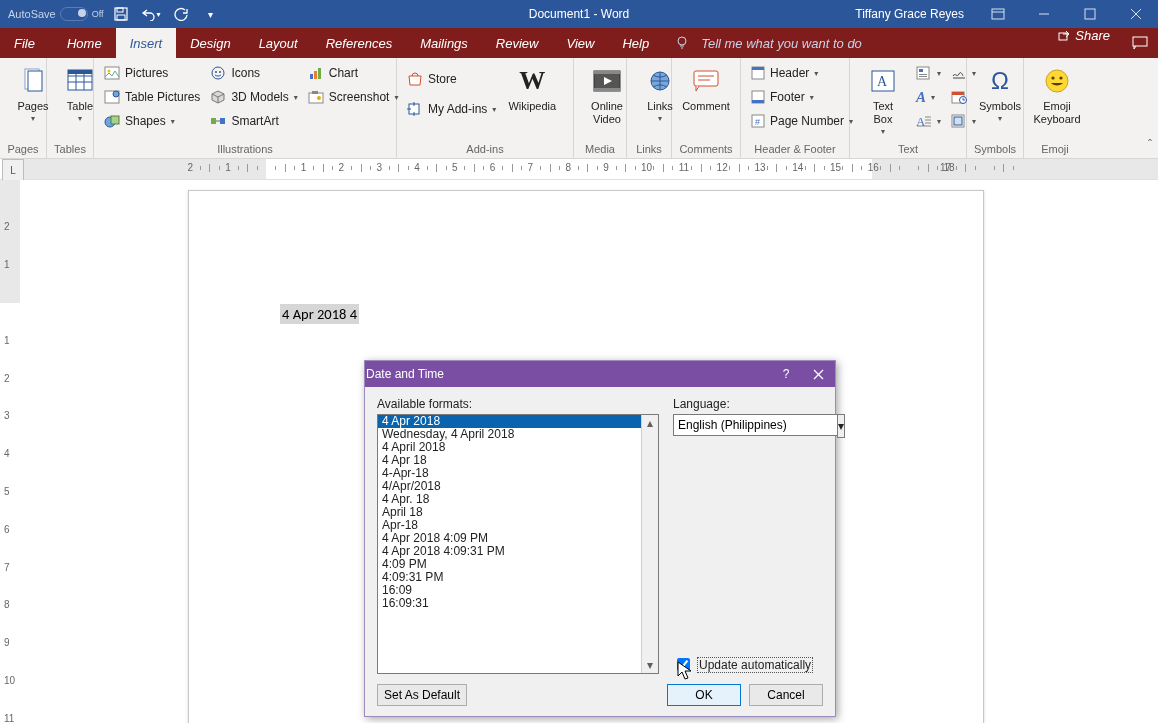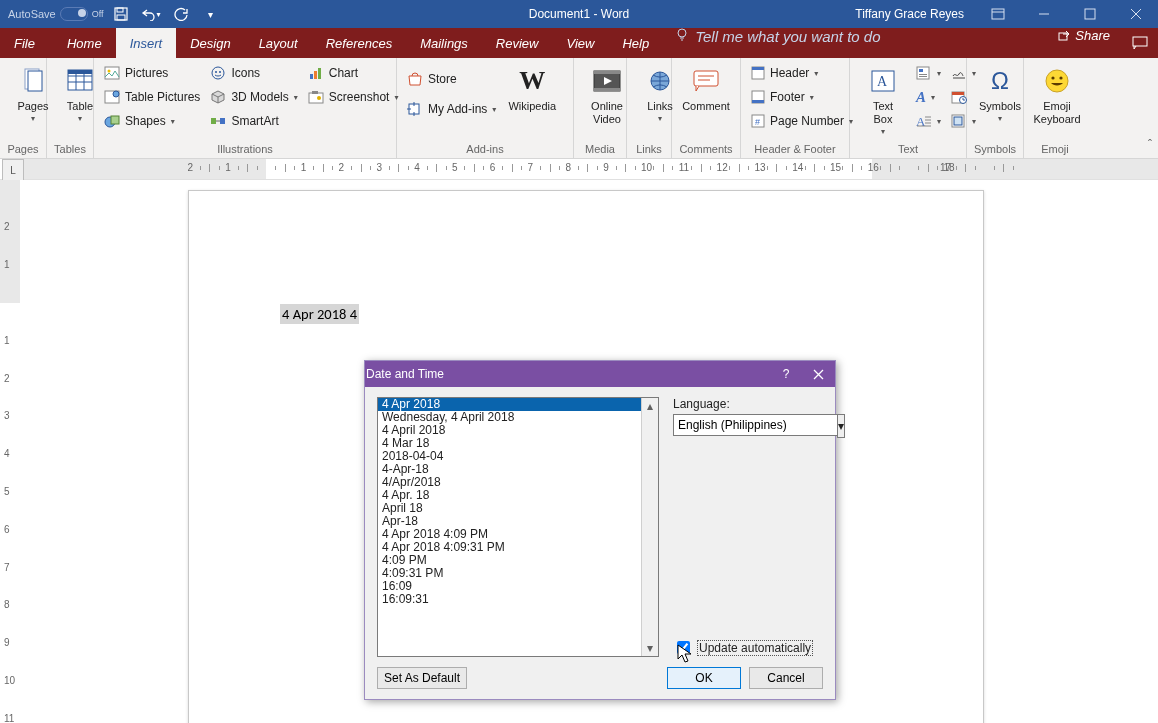--- a/index.html
+++ b/index.html
@@ -15,21 +15,21 @@
 .title-center { position:absolute; left:0; right:0; text-align:center; pointer-events:none; font-size:12px; color:#fff; }
 .titlebar .right { margin-left:auto; display:flex; align-items:center; gap:2px; padding-right:0; }
 .titlebar .user { font-size:12px; padding:0 10px; }
 .winbtn { width:44px; height:28px; display:flex; align-items:center; justify-content:center; color:#fff; }
 .winbtn svg { stroke:#d6e0f0; fill:none; }
 
 .tabrow { height:30px; background:#7f1d1d; display:flex; align-items:stretch; color:#fff;font-style:italic; }
 .tab { padding:0 14px; display:flex; align-items:center; font-size:13px; cursor:default; }
 .tab.active { background:#f3f2f1; color:#2b579a; }
 .tab.file { padding-right:18px; }
-.tellme { display:flex; align-items:flex-start; gap:6px; padding:0 12px; color:#c6d3e8; font-size:15px; }
+.tellme { display:flex; align-items:center; gap:12px; padding:0 12px; color:#c6d3e8; font-size:13px; }
 .tabrow .spacer { flex:1; }
 .share { display:flex; gap:4px; padding:0 12px; font-size:13px; }
 .commentbtn { width:36px; display:flex; align-items:center; justify-content:center; }
 
 .ribbon { height:100px; background:#f3f2f1; border-bottom:1px solid #d6d6d6; display:flex; position:relative; }
 .group { border-right:1px solid #d6d6d6; display:flex; flex-direction:column; }
 .group .gbody { flex:1; display:flex; align-items:flex-start; padding:4px 6px 0 6px; gap:2px; }
 .group .glabel { text-align:center; font-size:11px; color:#666; padding:2px 0 3px 0; }
 .bigbtn { display:flex; flex-direction:column; align-items:center; justify-content:flex-start; padding:2px 6px; min-width:42px; }
 .bigbtn .iconbox { height:34px; display:flex; align-items:center; justify-content:center; }
@@ -614,27 +614,27 @@
             <div class="tbtn">?</div>
             <div class="tbtn">
                 <svg width="11" height="11" viewBox="0 0 11 11">
                   <path d="M1 1l9 9M10 1l-9 9" stroke="#fff" stroke-width="1.3"></path>
                 </svg>
               </div>
           </div>
           <div class="dlg-body">
             <div class="dlg-cols">
               <div class="dlg-col-left">
+                <div class="fieldlabel">Available formats:</div>
                 <div class="listbox">
                   <div class="listitems" id="formats-list">
                       <div class="listitem selected">4 Apr 2018</div>
                       <div class="listitem">Wednesday, 4 April 2018</div>
                       <div class="listitem">4 April 2018</div>
-                      <div class="listitem">4 Mar 18</div>
-                      <div class="listitem">2018-04-04</div>
+                      <div class="listitem">4 Apr 18</div>
                       <div class="listitem">4-Apr-18</div>
                       <div class="listitem">4/Apr/2018</div>
                       <div class="listitem">4 Apr. 18</div>
                       <div class="listitem">April 18</div>
                       <div class="listitem">Apr-18</div>
                       <div class="listitem">4 Apr 2018 4:09 PM</div>
                       <div class="listitem">4 Apr 2018 4:09:31 PM</div>
                       <div class="listitem">4:09 PM</div>
                       <div class="listitem">4:09:31 PM</div>
                       <div class="listitem">16:09</div>

